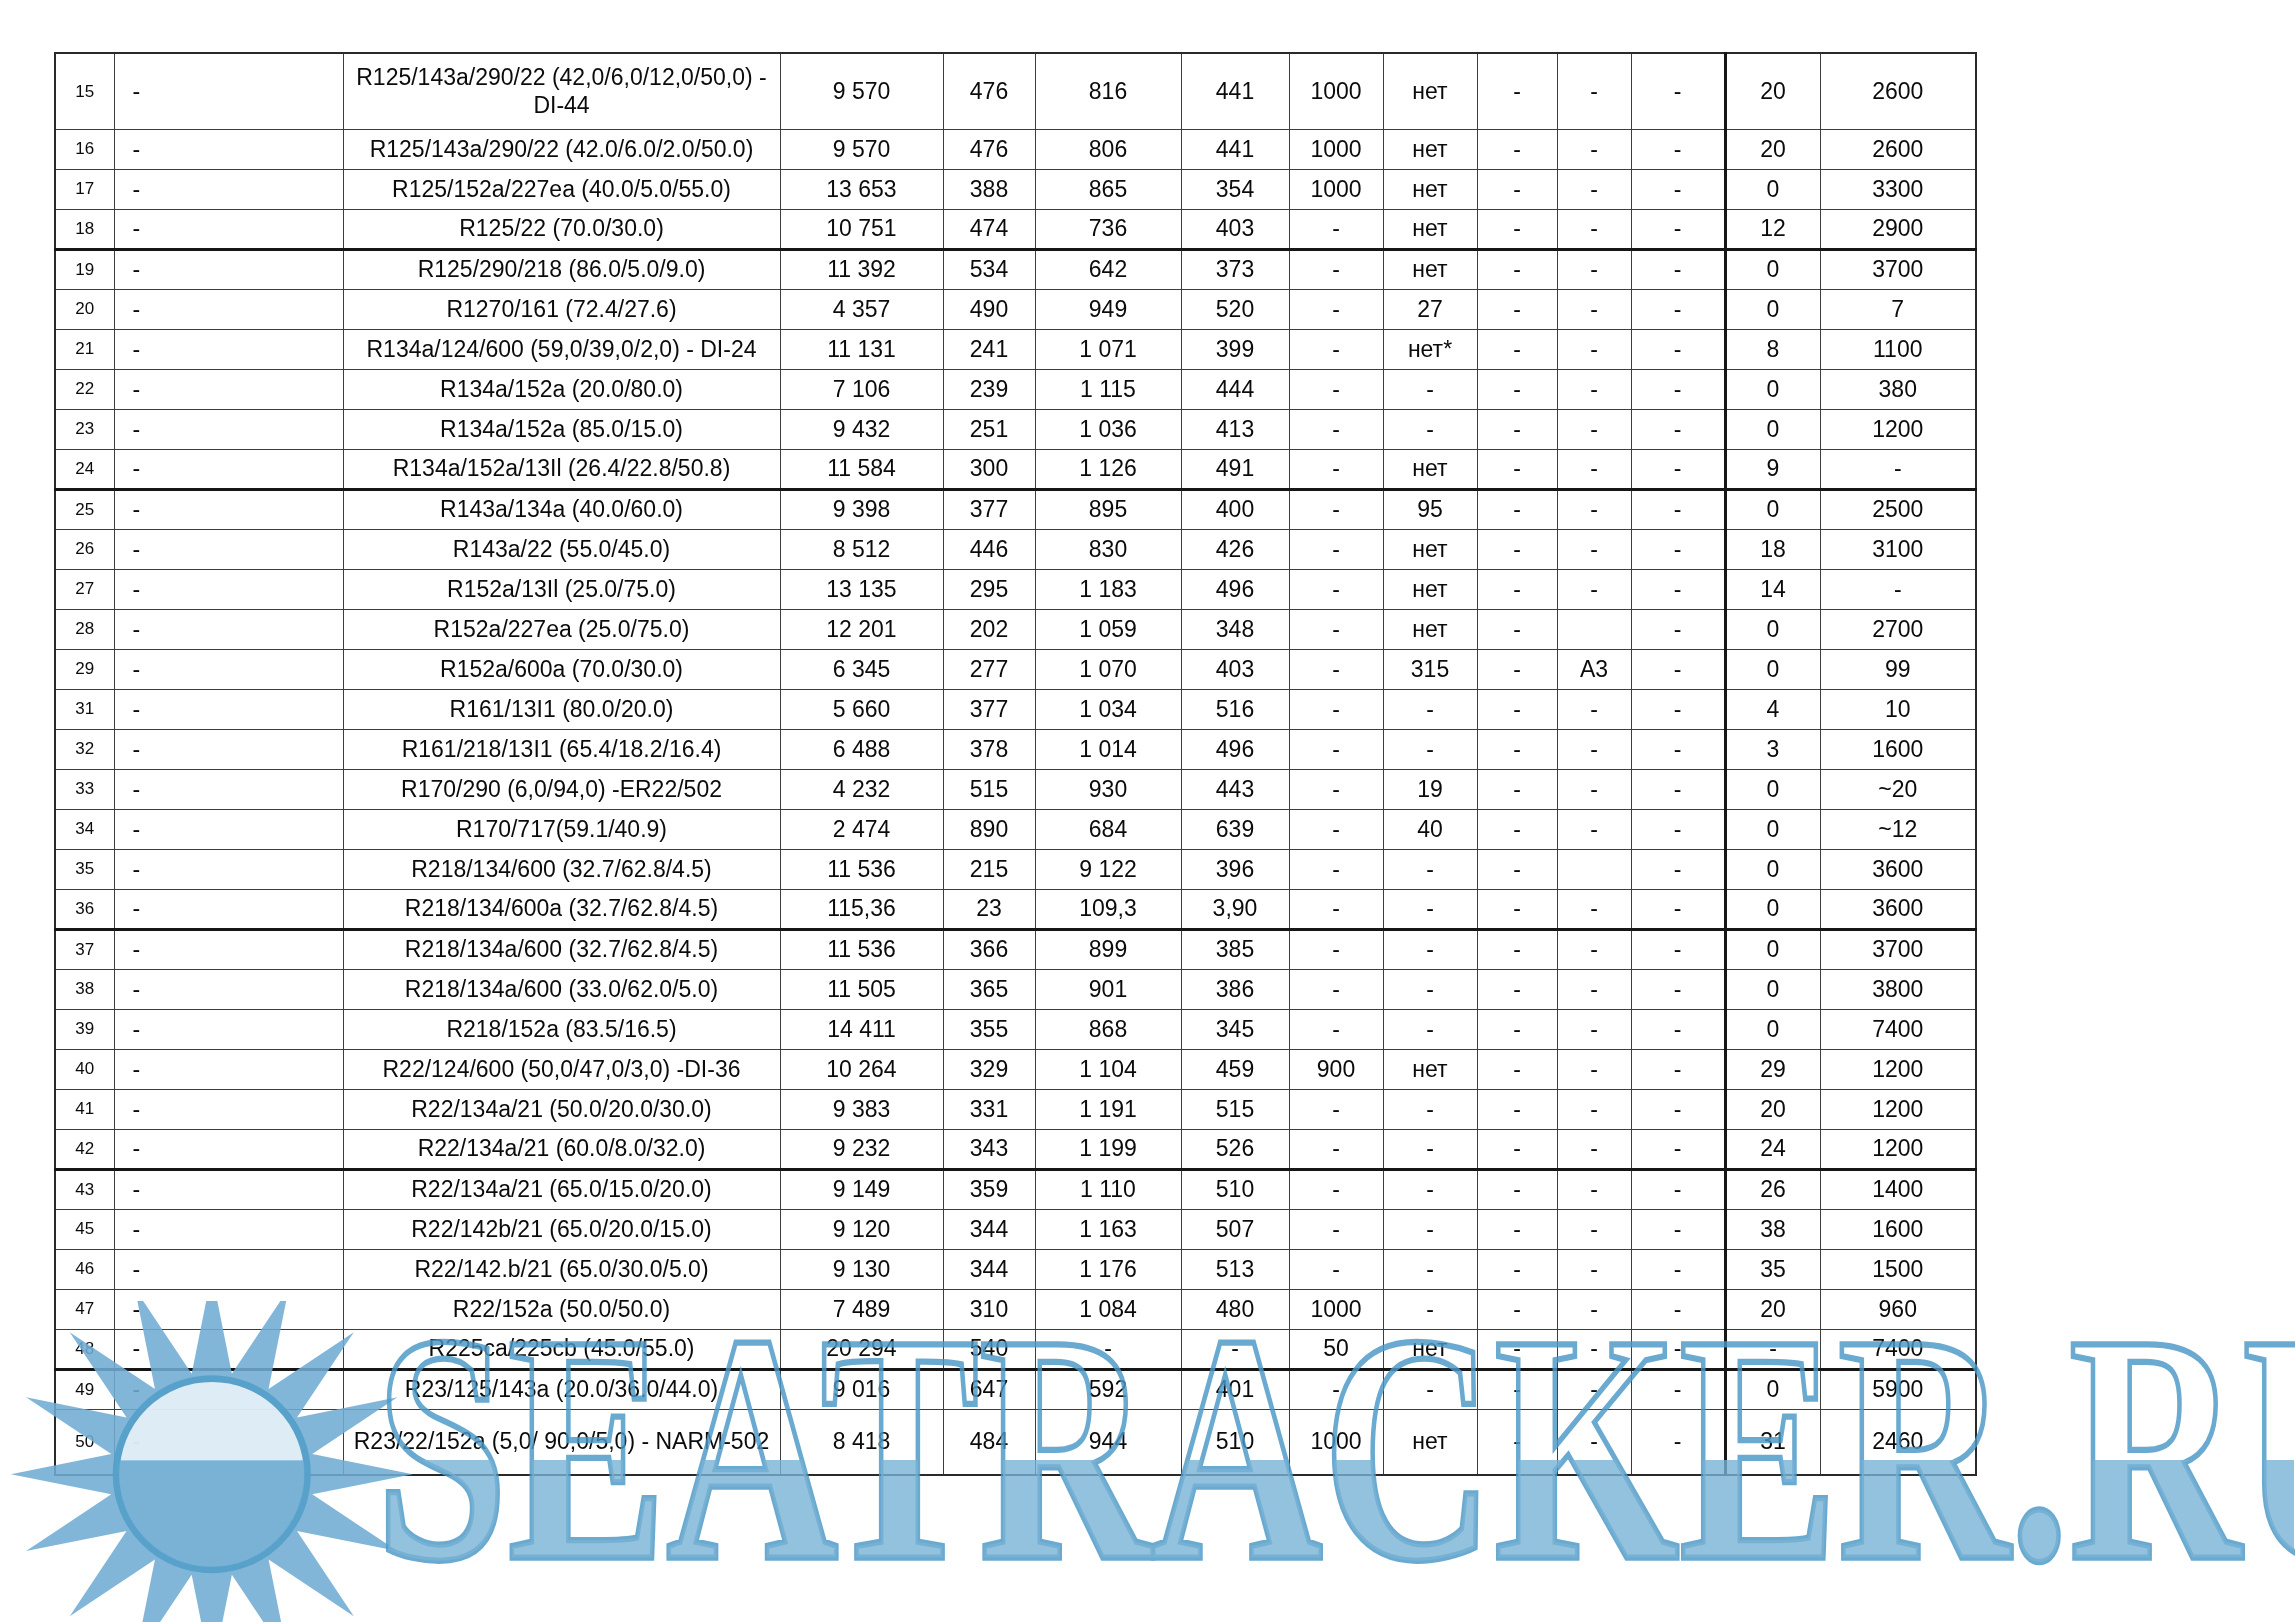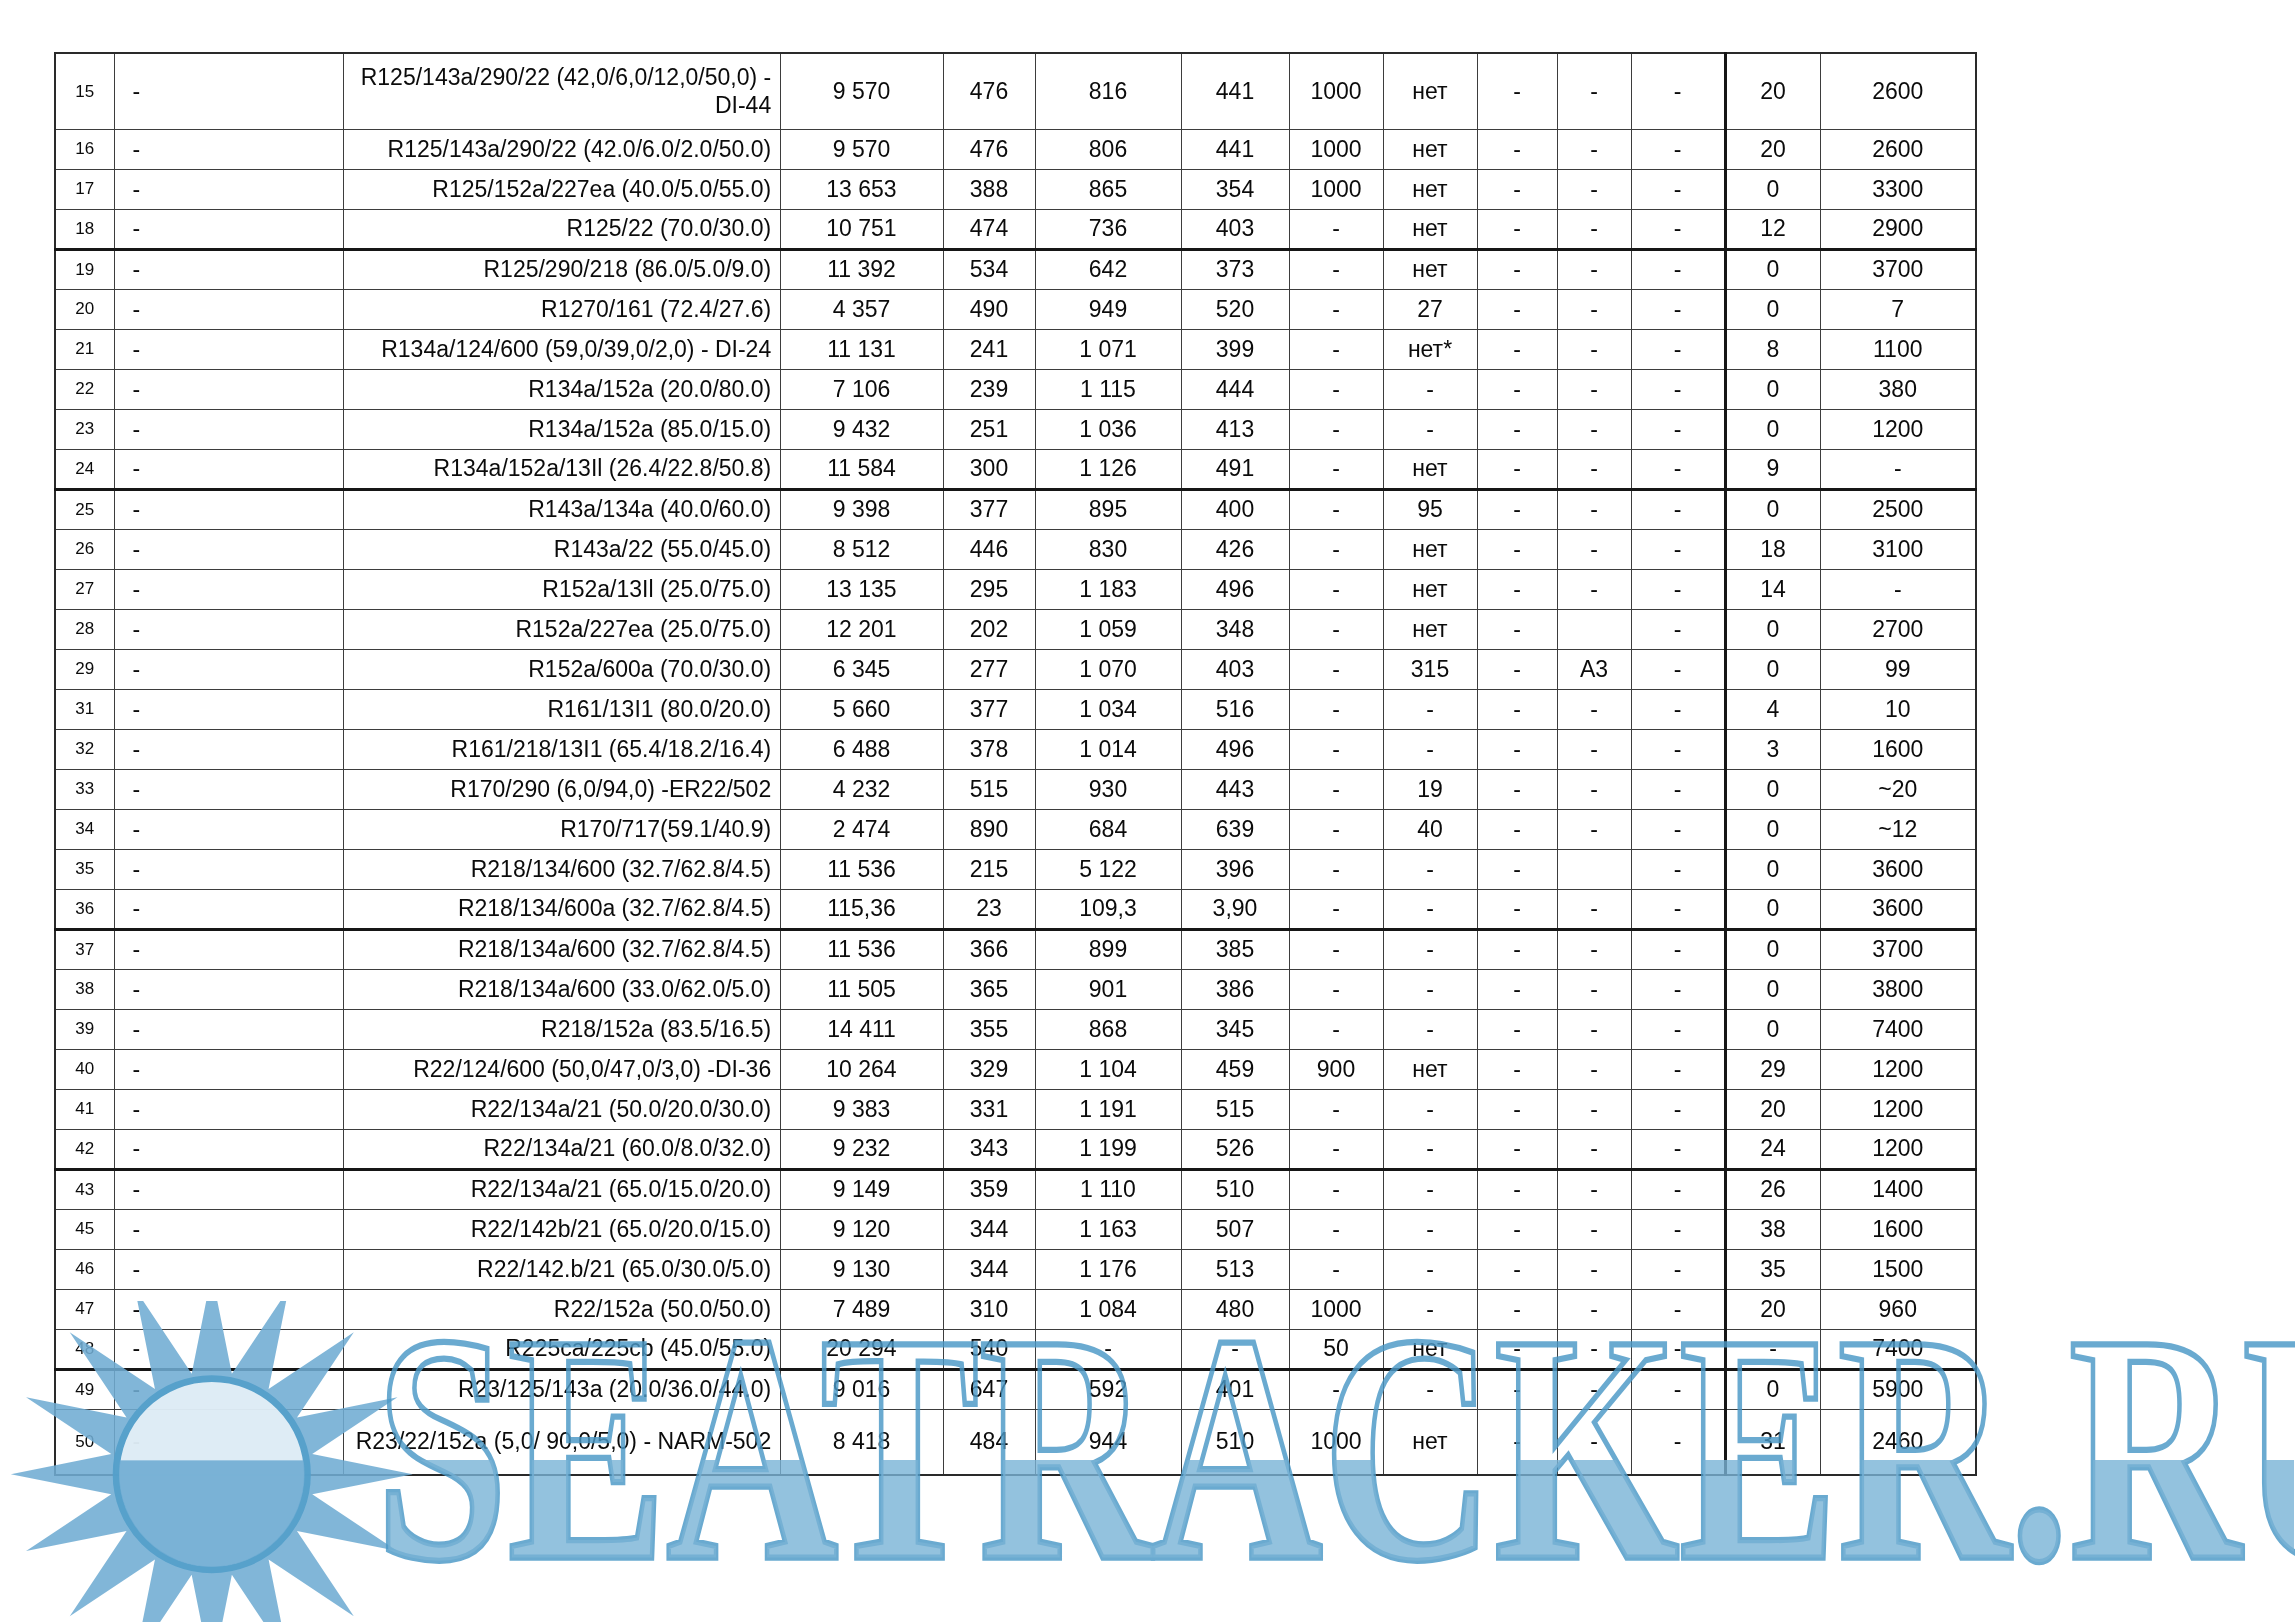--- a/index.html
+++ b/index.html
@@ -20,21 +20,21 @@
     font-size:23px;color:#0b0b0b;
     text-align:center;vertical-align:middle;
     padding:0;overflow:hidden;
     line-height:1.25;
   }
   tr{height:40px}
   tr.first{height:76px}
   tr.last{height:66px}
   td.c0{font-size:17px}
   td.c1{text-align:left;padding-left:18px}
-  td.c2{text-align:right;padding-left:8.3px;padding-right:8.3px}
+  td.c2{text-align:center;padding-left:8.3px;padding-right:8.3px}
   tr.thick td{border-bottom:3.5px solid #161616}
   td.c12{border-left:3.5px solid #161616}
   .wm{position:absolute;pointer-events:none}
   .wm-letters{left:371px;top:1304px}
   .wm-sun{left:0px;top:1301px}
 </style>
 </head>
 <body>
 
 <table class="doc">
@@ -358,21 +358,21 @@
         <td class="c11">-</td>
         <td class="c12">0</td>
         <td class="c13">~12</td>
       </tr>
       <tr>
         <td class="c0">35</td>
         <td class="c1">-</td>
         <td class="c2">R218/134/600 (32.7/62.8/4.5)</td>
         <td class="c3">11 536</td>
         <td class="c4">215</td>
-        <td class="c5">5 122</td>
+        <td class="c5">9 122</td>
         <td class="c6">396</td>
         <td class="c7">-</td>
         <td class="c8">-</td>
         <td class="c9">-</td>
         <td class="c10"></td>
         <td class="c11">-</td>
         <td class="c12">0</td>
         <td class="c13">3600</td>
       </tr>
       <tr class="thick">

